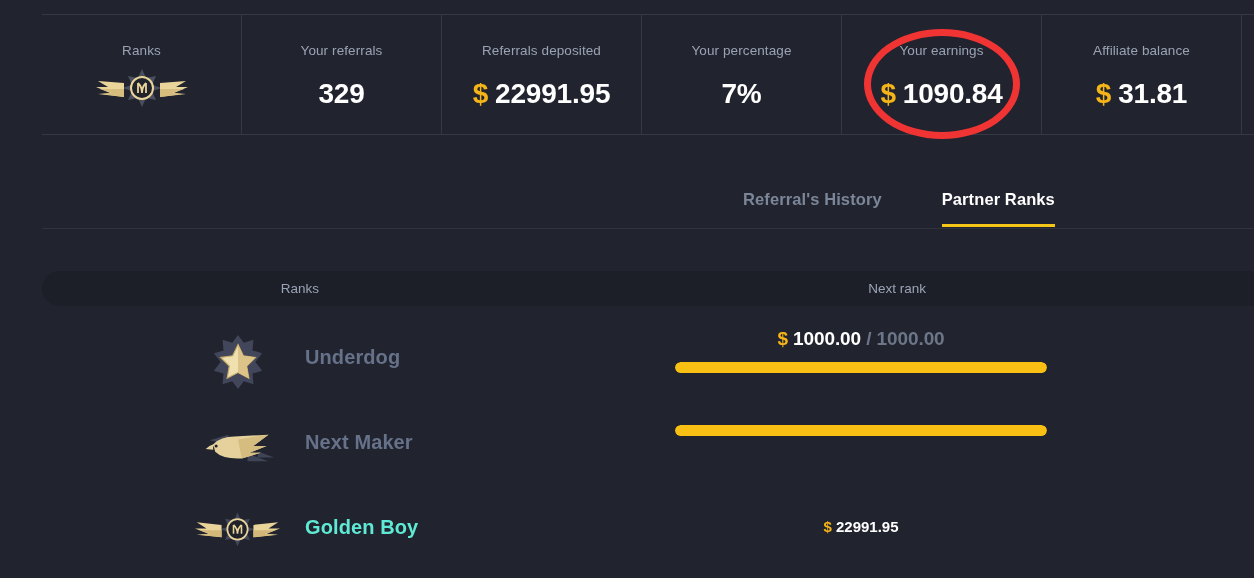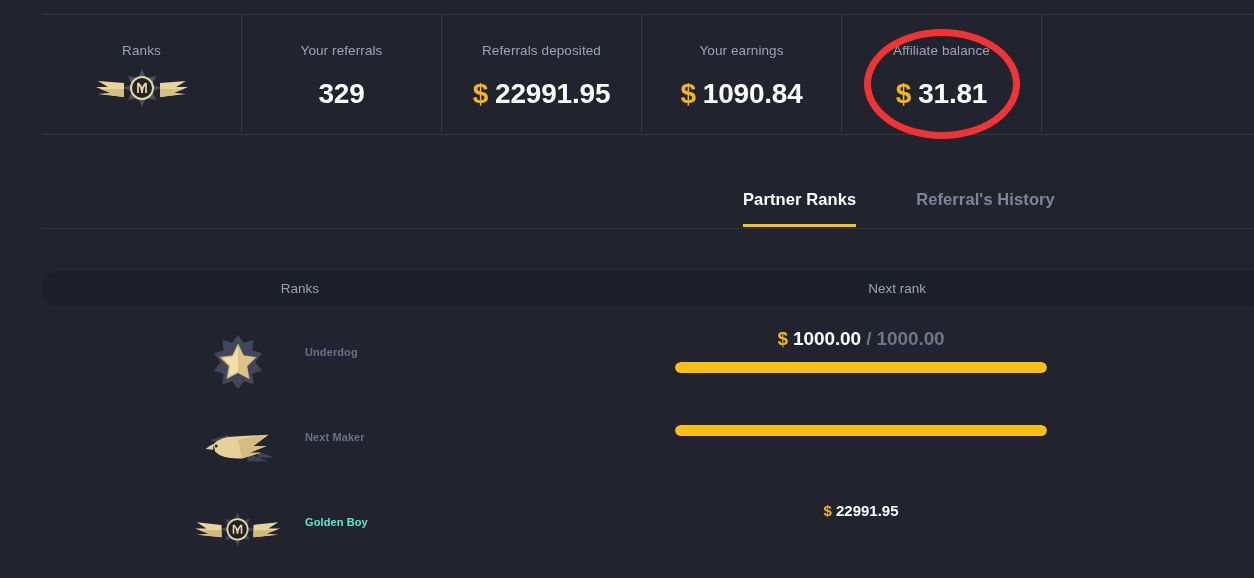--- a/index.html
+++ b/index.html
@@ -157,21 +157,21 @@
     width: 85px;
     height: 60px;
     display: flex;
     align-items: center;
     justify-content: center;
   }
   .rank-name {
     position: absolute;
     left: 263px;
     top: 26px;
-    font-size: 11px;
+    font-size: 20px;
     font-weight: bold;
     color: #66718a;
     letter-spacing: 0.1px;
     white-space: nowrap;
   }
   .rank-name.current { color: #5eead4; }
 
   .progress-wrap {
     position: absolute;
     left: 633px;
@@ -197,21 +197,21 @@
     overflow: hidden;
   }
   .progress-fill {
     height: 100%;
     border-radius: 6px;
     background: #f9c013;
   }
   .plain-amount {
     position: absolute;
     left: 633px;
-    top: 12px;
+    top: 28px;
     width: 372px;
     text-align: center;
     font-size: 15px;
     font-weight: bold;
     white-space: nowrap;
   }
 </style>
 </head>
 <body>
 
@@ -246,20 +246,26 @@
   </div>
 
   <div class="stat-cell">
     <div class="stat-label">Referrals deposited</div>
     <div class="stat-value">
       <span class="currency">$</span>
       <span class="amount">22991.95</span>
     </div>
   </div>
 
+  <div class="stat-cell">
+    <div class="stat-label">Your percentage</div>
+    <div class="stat-value">
+      <span class="amount">7%</span>
+    </div>
+  </div>
 
   <div class="stat-cell">
     <div class="stat-label">Your earnings</div>
     <div class="stat-value">
       <span class="currency">$</span>
       <span class="amount">1090.84</span>
     </div>
   </div>
 
   <div class="stat-cell">
@@ -269,22 +275,22 @@
       <span class="amount">31.81</span>
     </div>
   </div>
 
 </div>
 
 <div class="annotation-ellipse"></div>
 
 <div class="tabs">
   <div class="tabs-inner">
+    <div class="tab">Referral's History</div>
     <div class="tab active">Partner Ranks</div>
-    <div class="tab">Referral's History</div>
   </div>
 </div>
 
 <div class="table-head">
   <div class="th th-ranks">Ranks</div>
   <div class="th th-next">Next rank</div>
 
 </div>
 
 <div class="rank-row" style="top:320px;">

